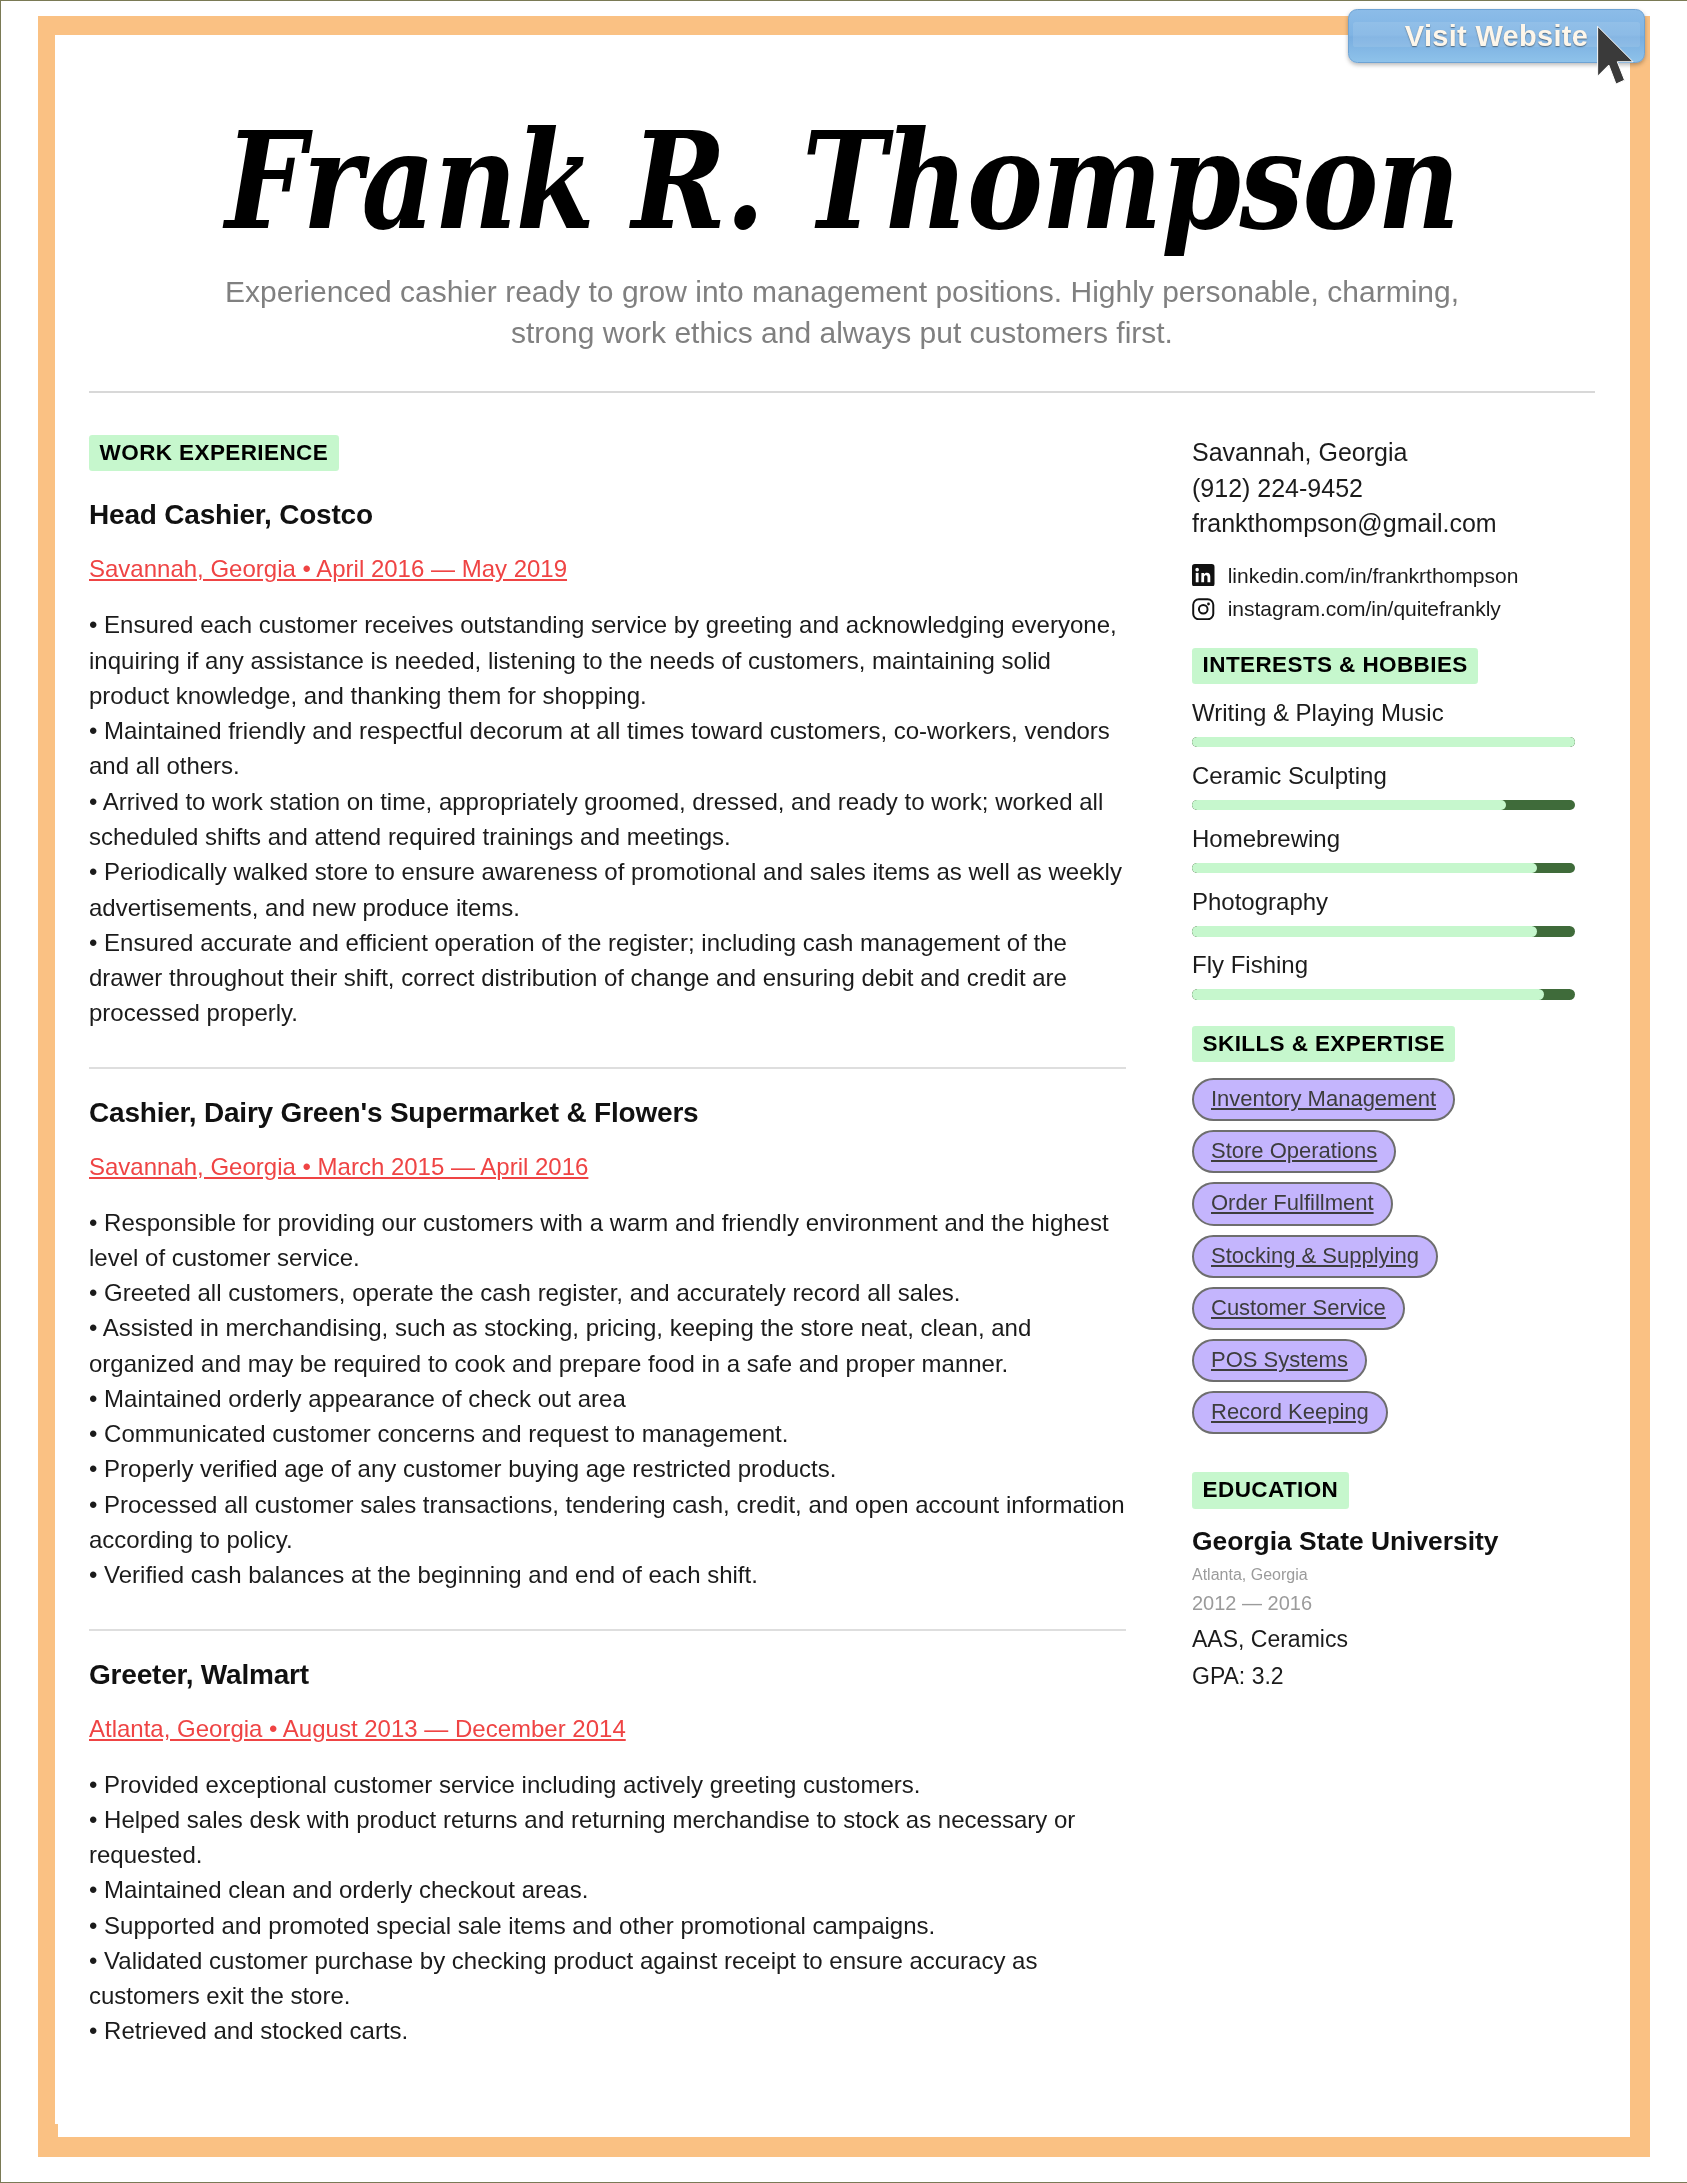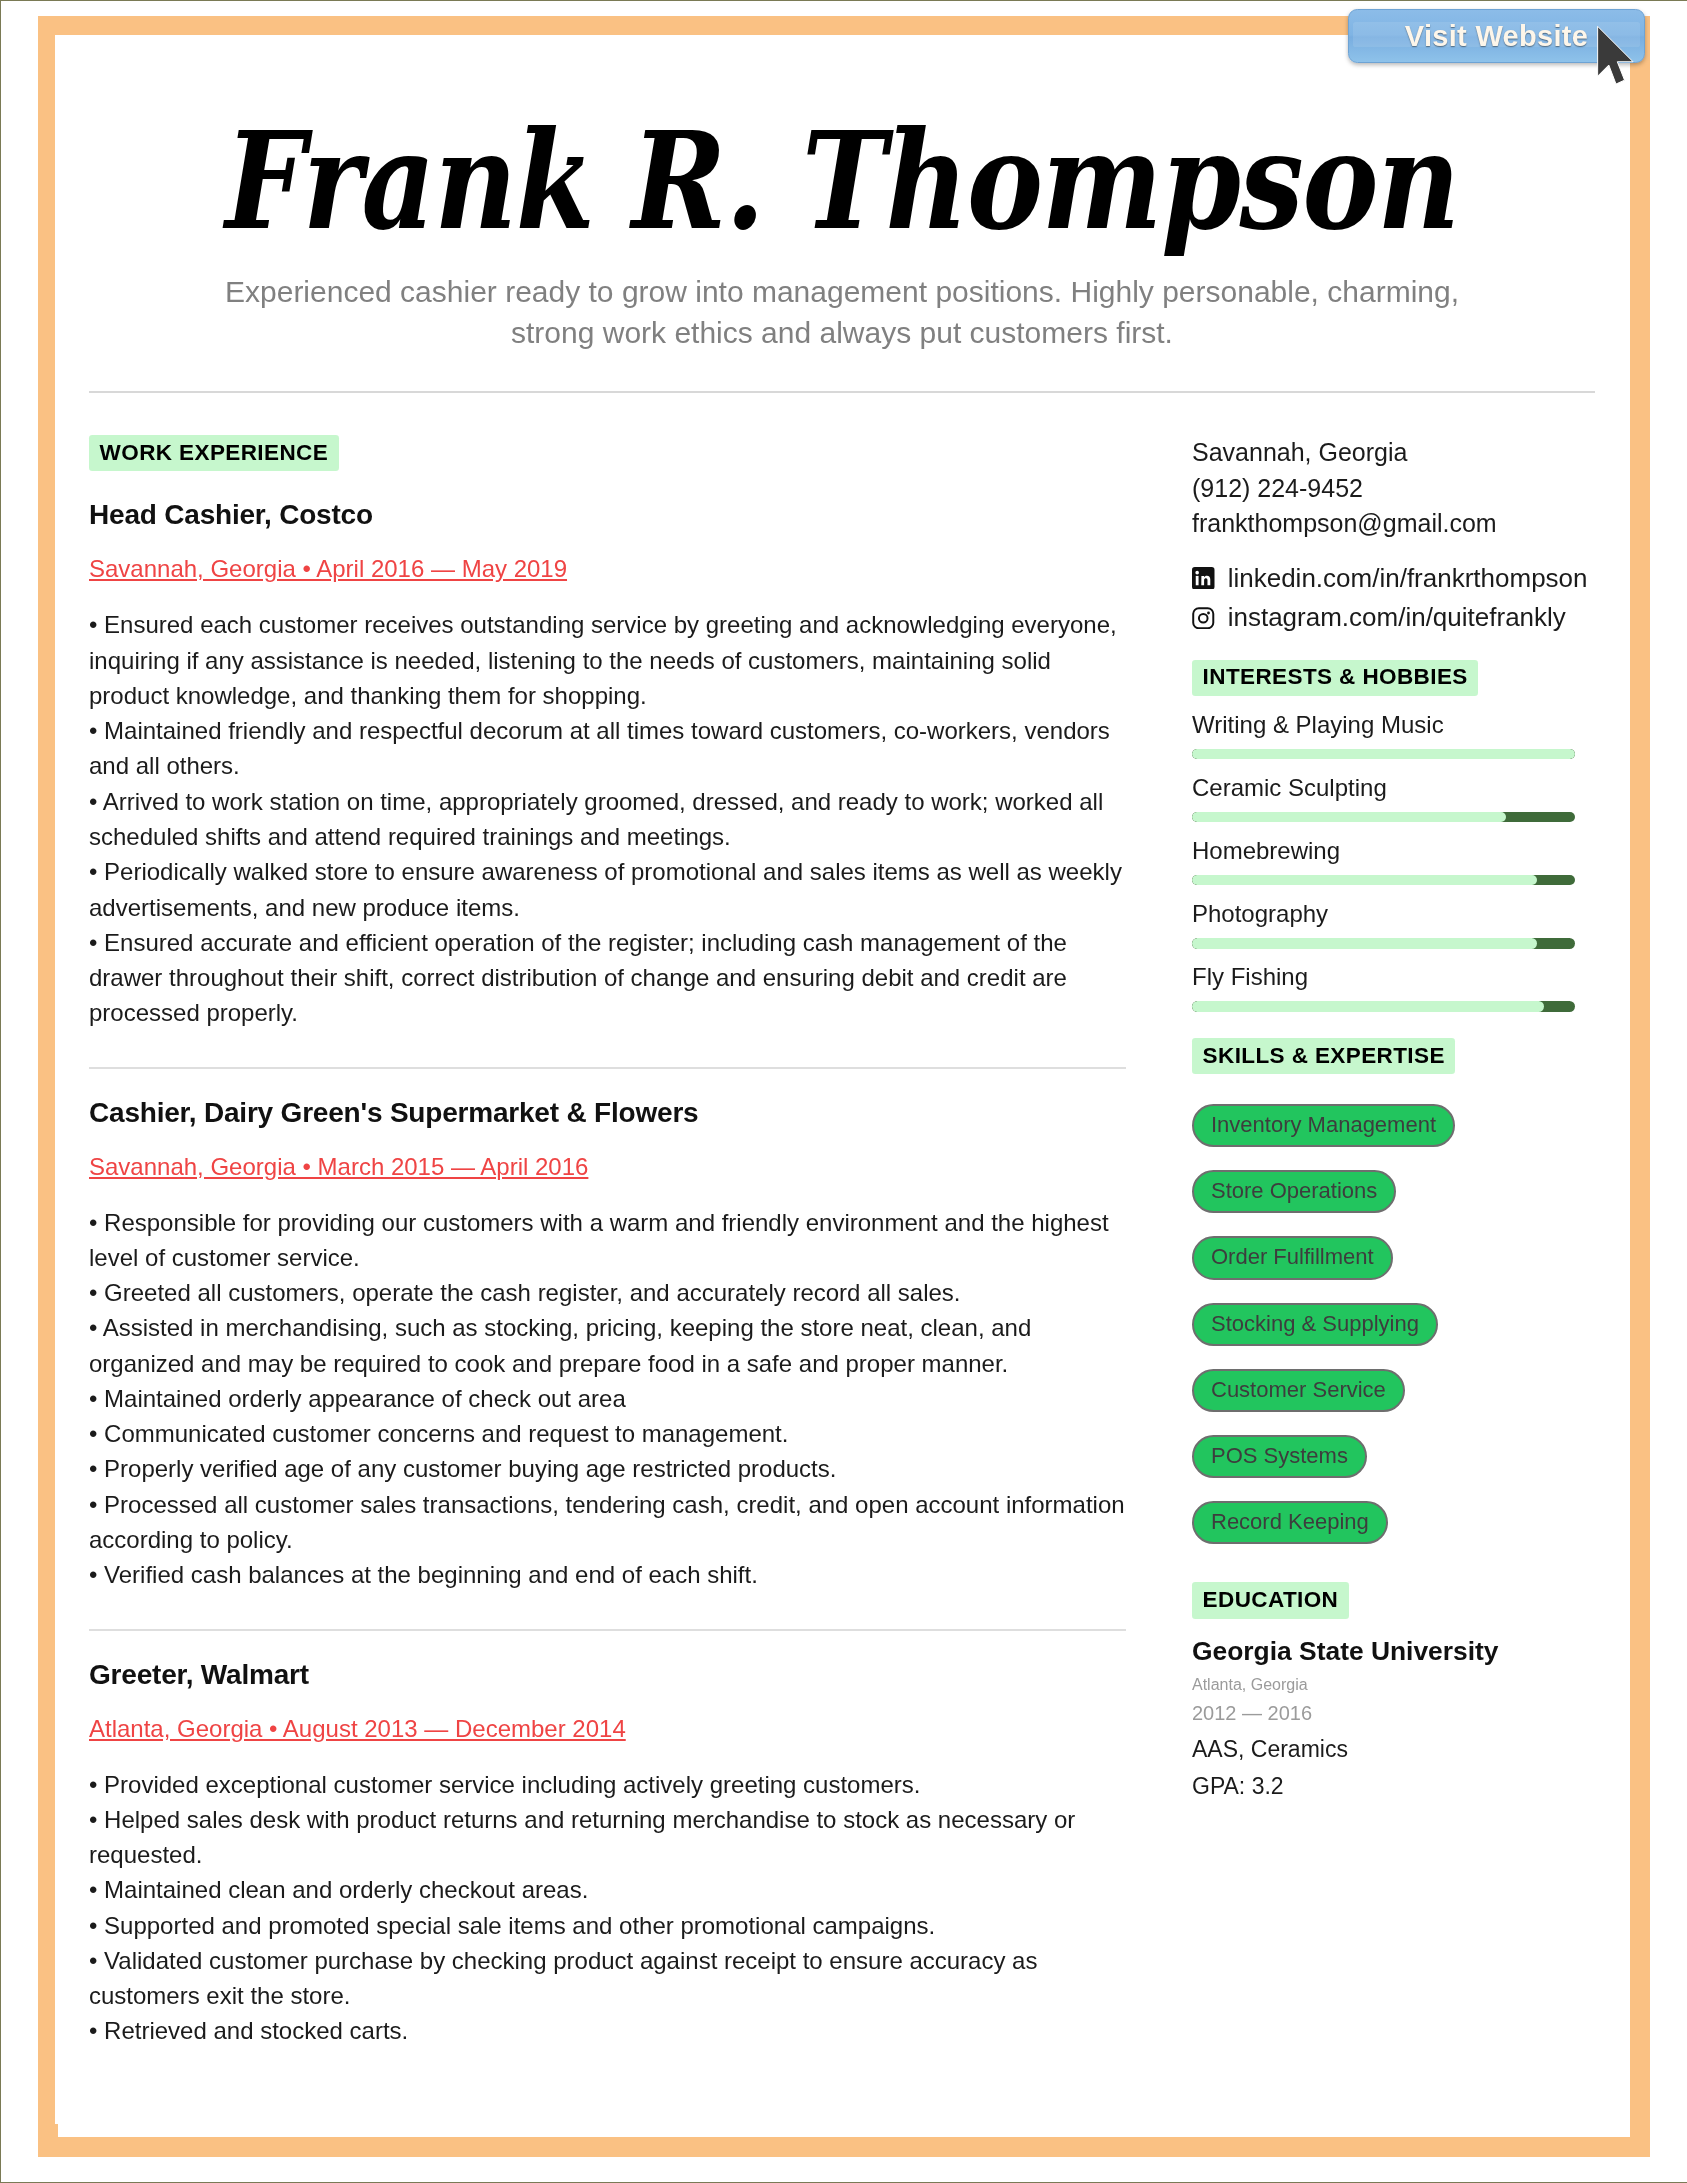--- a/index.html
+++ b/index.html
@@ -144,21 +144,21 @@
     margin-top: 8.6px;
   }
   .social-icon {
     width: 22.5px;
     height: 22.5px;
     flex: 0 0 22.5px;
     margin-right: 13.2px;
     display: block;
   }
   .social-text {
-    font-size: 26px;
+    font-size: 21px;
     color: #1b1b1b;
     line-height: 1.2;
   }
   .rblock { margin-top: 26.4px; }
   .hobby { margin-top: 14.5px; }
   .hobby-label {
     font-size: 24px;
     color: #1b1b1b;
     line-height: 1.2;
   }
@@ -178,23 +178,24 @@
     background: #c6f7cd;
     border-radius: 6px;
   }
   .pill {
     display: inline-block;
     border: 2px solid #6e6e6e;
     border-radius: 26.4px;
     color: #3d3d3d;
     font-size: 22px;
     padding: 8px 17px 9.2px 17px;
-    margin-top: 23px;
+    margin-top: 9px;
     line-height: 1;
-    background: #22c55e;
+    background: #c4b5fd;
+    text-decoration: underline;
   }
   .edu-school {
     font-size: 26.4px;
     font-weight: bold;
     color: #111111;
     margin-top: 17px;
   }
   .edu-sub {
     font-size: 16px;
     color: #9b9b9b;

